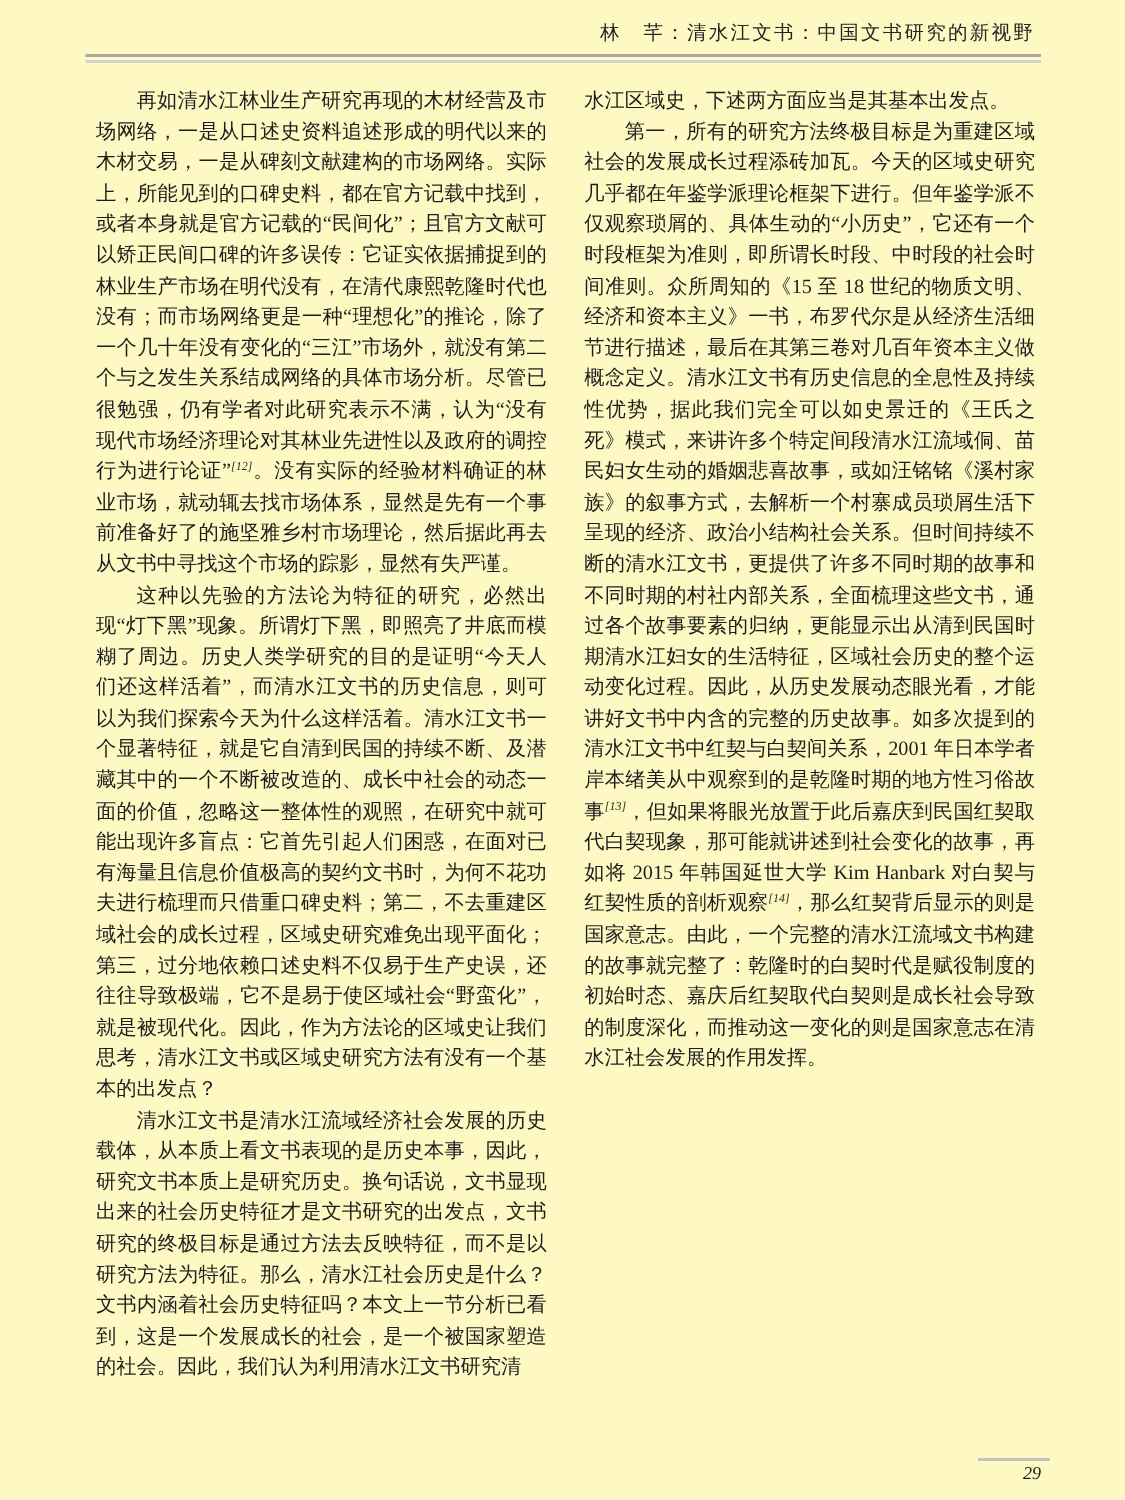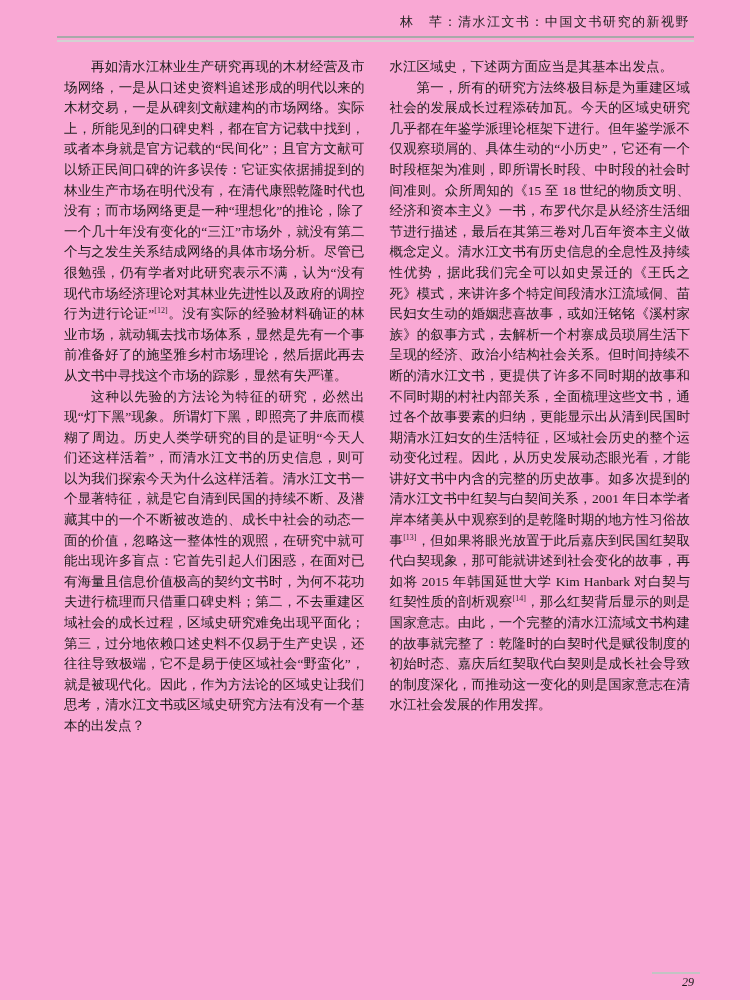--- a/index.html
+++ b/index.html
@@ -1,55 +1,56 @@
 <!DOCTYPE html>
 <html><head>
 <meta charset="utf-8">
 <style>
   html,body { margin:0; padding:0; background:#efefed; }
   .page {
     position:relative; width:750px; height:1000px; margin:0 auto;
-    background:#f9a8d4; overflow:hidden;
+    background:#fef9c3; overflow:hidden;
     font-family:"Liberation Serif","DejaVu Serif",serif; color:#1d1d1d;
   }
   .running-head {
     position:absolute; top:13px; right:60px;
     font-size:13px; letter-spacing:1.5px; color:#242424;
   }
   .header-rule {
     position:absolute; top:36px; left:57px; right:56px; height:2px;
     border-top:2px solid #a9a9a9; border-bottom:2px solid #d2d2d2;
   }
   .columns {
     position:absolute; top:57px; left:64px; right:60px;
     display:flex; gap:25px;
   }
   .col { flex:1 1 0; font-size:13.5px; line-height:20.6px; text-align:justify; }
   .col p { margin:0; }
   p.indent { text-indent:2em; }
   sup.cite {
-    font-size:8px; line-height:0; vertical-align:5px; letter-spacing:0; color:#2a2a2a;
+    font-size:8px; line-height:0; vertical-align:5px; letter-spacing:0; color:#2a2a2a;font-style:italic;
   }
   .pagenum-wrap { position:absolute; right:50px; bottom:10px; width:62px; text-align:right; }
   .pagenum-rule { height:2px; background:#c3c3c3; margin:0 0 1px 14px; }
   .pagenum { font-style:italic; font-size:12px; color:#1a1a1a; padding-right:6px; }
 </style>
 </head>
 <body>
 
 <div class="page">
 
   <div class="running-head">林　芊：清水江文书：中国文书研究的新视野</div>
   <div class="header-rule"></div>
 
   <div class="columns">
 
     <div class="col">
       <p class="indent"><span>再如清水江林业生产研究再现的木材经营及市场网络，一是从口述史资料追述形成的明代以来的木材交易，一是从碑刻文献建构的市场网络。实际上，所能见到的口碑史料，都在官方记载中找到，或者本身就是官方记载的“民间化”；且官方文献可以矫正民间口碑的许多误传：它证实依据捕捉到的林业生产市场在明代没有，在清代康熙乾隆时代也没有；而市场网络更是一种“理想化”的推论，除了一个几十年没有变化的“三江”市场外，就没有第二个与之发生关系结成网络的具体市场分析。尽管已很勉强，仍有学者对此研究表示不满，认为“没有现代市场经济理论对其林业先进性以及政府的调控行为进行论证”</span><sup class="cite">[12]</sup><span>。没有实际的经验材料确证的林业市场，就动辄去找市场体系，显然是先有一个事前准备好了的施坚雅乡村市场理论，然后据此再去从文书中寻找这个市场的踪影，显然有失严谨。</span></p>
       <p class="indent"><span>这种以先验的方法论为特征的研究，必然出现“灯下黑”现象。所谓灯下黑，即照亮了井底而模糊了周边。历史人类学研究的目的是证明“今天人们还这样活着”，而清水江文书的历史信息，则可以为我们探索今天为什么这样活着。清水江文书一个显著特征，就是它自清到民国的持续不断、及潜藏其中的一个不断被改造的、成长中社会的动态一面的价值，忽略这一整体性的观照，在研究中就可能出现许多盲点：它首先引起人们困惑，在面对已有海量且信息价值极高的契约文书时，为何不花功夫进行梳理而只借重口碑史料；第二，不去重建区域社会的成长过程，区域史研究难免出现平面化；第三，过分地依赖口述史料不仅易于生产史误，还往往导致极端，它不是易于使区域社会“野蛮化”，就是被现代化。因此，作为方法论的区域史让我们思考，清水江文书或区域史研究方法有没有一个基本的出发点？</span></p>
+      <p class="indent"><span>清水江文书是清水江流域经济社会发展的历史载体，从本质上看文书表现的是历史本事，因此，研究文书本质上是研究历史。换句话说，文书显现出来的社会历史特征才是文书研究的出发点，文书研究的终极目标是通过方法去反映特征，而不是以研究方法为特征。那么，清水江社会历史是什么？文书内涵着社会历史特征吗？本文上一节分析已看到，这是一个发展成长的社会，是一个被国家塑造的社会。因此，我们认为利用清水江文书研究清</span></p>
     </div>
 
     <div class="col">
       <p><span>水江区域史，下述两方面应当是其基本出发点。</span></p>
       <p class="indent"><span>第一，所有的研究方法终极目标是为重建区域社会的发展成长过程添砖加瓦。今天的区域史研究几乎都在年鉴学派理论框架下进行。但年鉴学派不仅观察琐屑的、具体生动的“小历史”，它还有一个时段框架为准则，即所谓长时段、中时段的社会时间准则。众所周知的《15 至 18 世纪的物质文明、经济和资本主义》一书，布罗代尔是从经济生活细节进行描述，最后在其第三卷对几百年资本主义做概念定义。清水江文书有历史信息的全息性及持续性优势，据此我们完全可以如史景迁的《王氏之死》模式，来讲许多个特定间段清水江流域侗、苗民妇女生动的婚姻悲喜故事，或如汪铭铭《溪村家族》的叙事方式，去解析一个村寨成员琐屑生活下呈现的经济、政治小结构社会关系。但时间持续不断的清水江文书，更提供了许多不同时期的故事和不同时期的村社内部关系，全面梳理这些文书，通过各个故事要素的归纳，更能显示出从清到民国时期清水江妇女的生活特征，区域社会历史的整个运动变化过程。因此，从历史发展动态眼光看，才能讲好文书中内含的完整的历史故事。如多次提到的清水江文书中红契与白契间关系，2001 年日本学者岸本绪美从中观察到的是乾隆时期的地方性习俗故事</span><sup class="cite">[13]</sup><span>，但如果将眼光放置于此后嘉庆到民国红契取代白契现象，那可能就讲述到社会变化的故事，再如将 2015 年韩国延世大学 Kim Hanbark 对白契与红契性质的剖析观察</span><sup class="cite">[14]</sup><span>，那么红契背后显示的则是国家意志。由此，一个完整的清水江流域文书构建的故事就完整了：乾隆时的白契时代是赋役制度的初始时态、嘉庆后红契取代白契则是成长社会导致的制度深化，而推动这一变化的则是国家意志在清水江社会发展的作用发挥。</span></p>
     </div>
 
   </div>
 
   <div class="pagenum-wrap">

